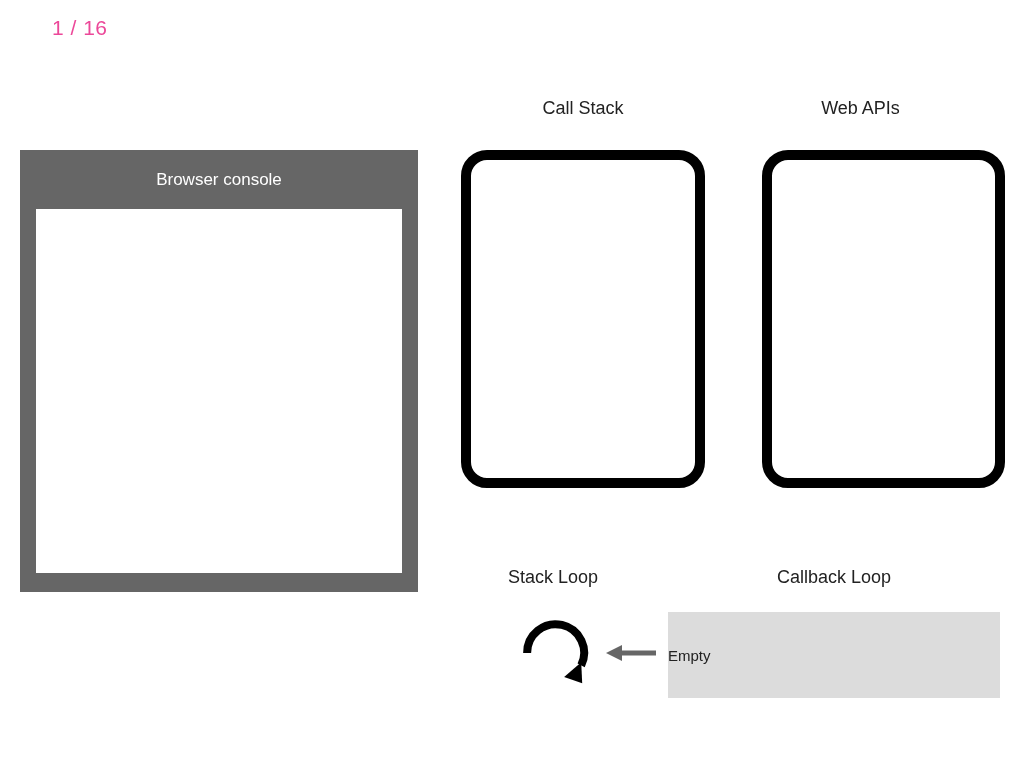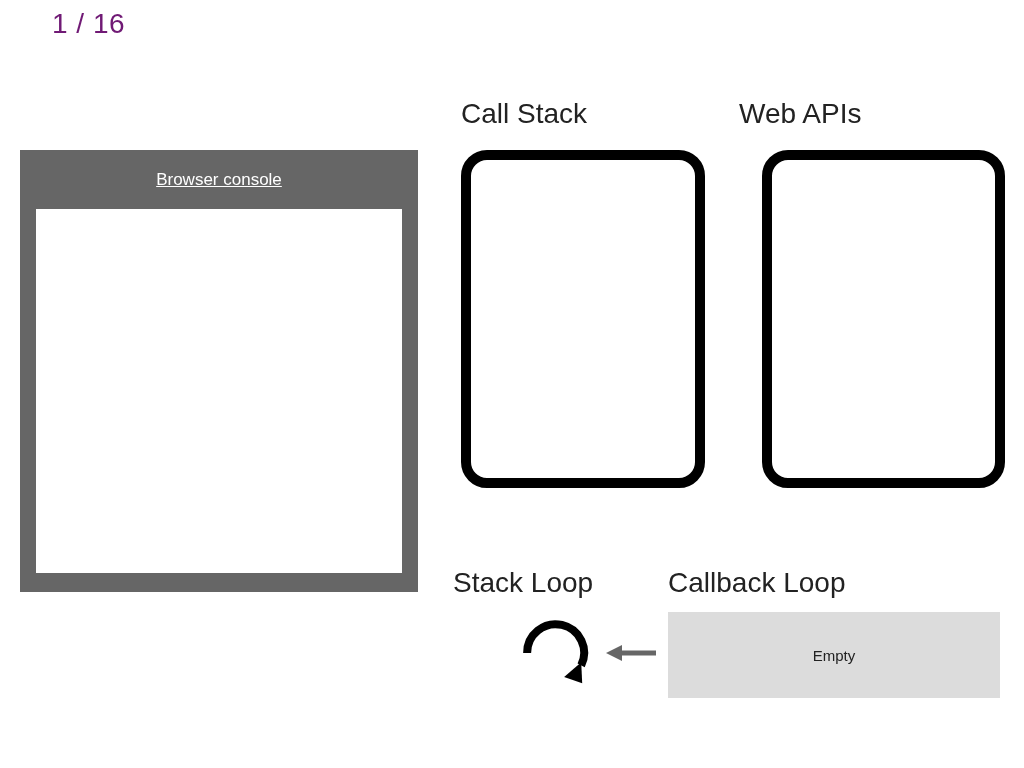--- a/index.html
+++ b/index.html
@@ -14,23 +14,23 @@
     overflow: hidden;
     font-family: "Liberation Sans", sans-serif;
     color: #222222;
     -webkit-font-smoothing: antialiased;
   }
 
   
   .slide-counter {
     position: absolute;
     left: 52px;
-    top: 8px;
-    font-size: 28px;
-    color: #701a75;
+    top: 16px;
+    font-size: 21px;
+    color: #ec4899;
     letter-spacing: 0.5px;
     white-space: nowrap;
   }
 
   
   .console-panel {
     position: absolute;
     left: 20px;
     top: 150px;
     width: 398px;
@@ -42,21 +42,20 @@
     position: absolute;
     left: 0;
     top: 0;
     width: 100%;
     height: 59px;
     line-height: 59px;
     text-align: center;
     color: #ffffff;
     font-size: 17px;
     white-space: nowrap;
-    text-decoration: underline;
   }
   .console-screen {
     position: absolute;
     left: 16px;
     top: 59px;
     width: 366px;
     height: 364px;
     background: #ffffff;
     overflow: hidden;
   }
@@ -65,22 +64,23 @@
     padding: 6px 8px;
     list-style: none;
     font-family: "Liberation Mono", monospace;
     font-size: 13px;
     color: #222222;
   }
 
   
   .box-title {
     position: absolute;
-    font-size: 28px;
+    font-size: 18px;
     color: #222222;
+    text-align: center;
     white-space: nowrap;
   }
   .rounded-box {
     position: absolute;
     border: 10px solid #000000;
     border-radius: 26px;
     background: #ffffff;
     box-sizing: border-box;
   }
   .box-items {
@@ -122,21 +122,21 @@
   }
   .queue-box {
     position: absolute;
     left: 668px;
     top: 612px;
     width: 332px;
     height: 86px;
     background: #dcdcdc;
     display: flex;
     align-items: center;
-    justify-content: center;
+    justify-content: flex-start;
     box-sizing: border-box;
   }
   .queue-empty-label {
     font-size: 15px;
     color: #222222;
     white-space: nowrap;
   }
 </style>
 </head>
 <body>

